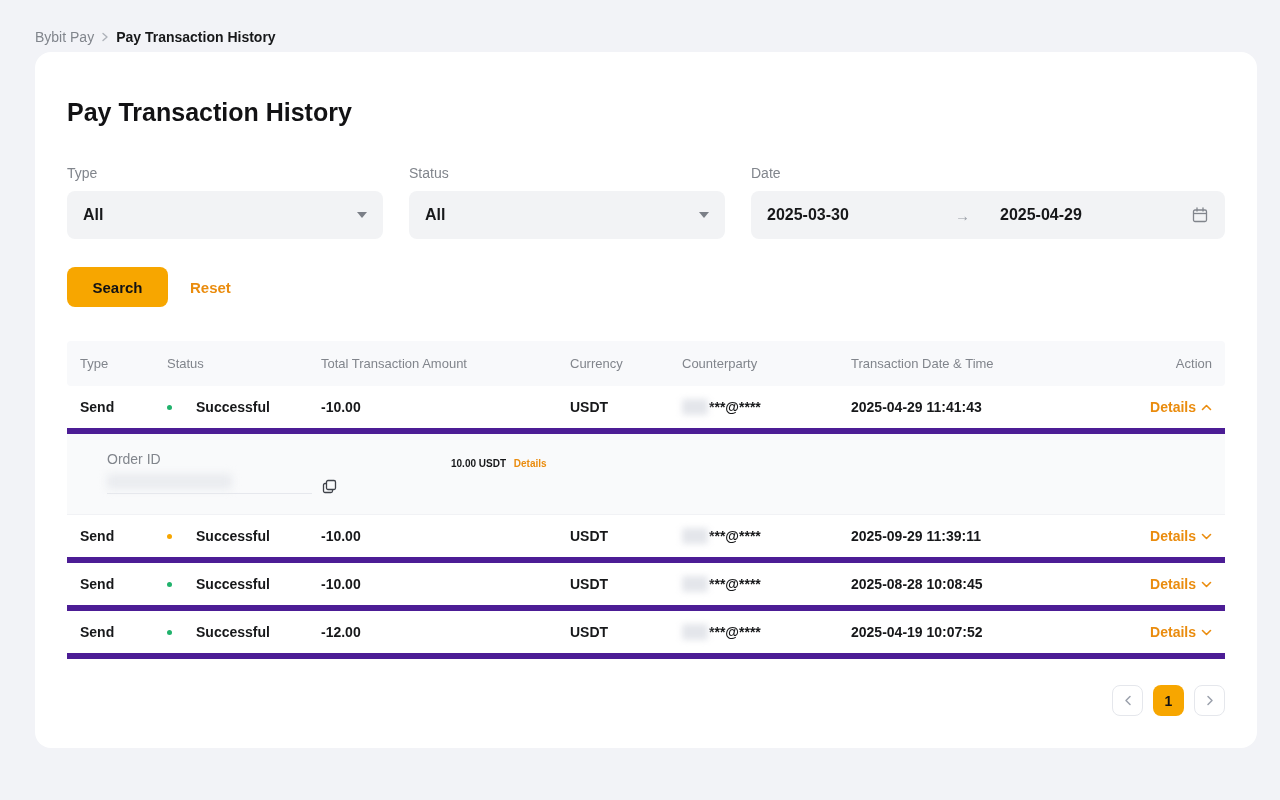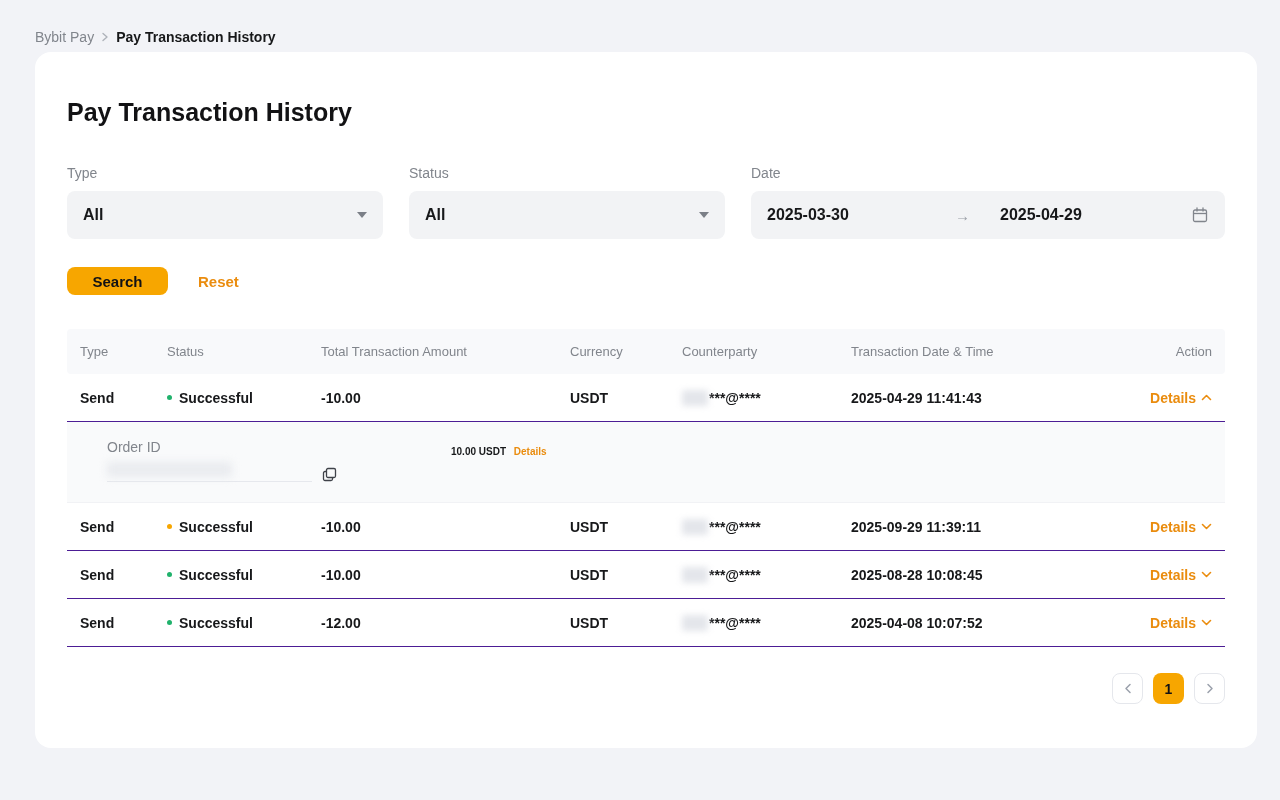--- a/index.html
+++ b/index.html
@@ -43,44 +43,44 @@
   .select-value { flex: 1; }
   .caret { width: 0; height: 0; border-left: 5px solid transparent; border-right: 5px solid transparent; border-top: 6px solid #7b7f87; }
   .date-start { width: 188px; }
   .date-arrow { color: #9ba0a8; font-weight: 400; font-size: 15px; margin-right: 30px; }
   .date-end { flex: 1; }
   .cal-icon { color: #81858c; display: flex; }
 
   
   .actions-row { display: flex; align-items: center; margin-top: 28px; }
   .search-btn {
-    width: 101px; height: 28px; border: none; border-radius: 8px;
+    width: 101px; height: 40px; border: none; border-radius: 8px;
     background: #f7a600; color: #121214; font-size: 15px; font-weight: 700;
     font-family: "Liberation Sans", sans-serif; cursor: pointer;
   }
-  .reset-link { margin-left: 30px; color: #ea8c0e; font-size: 15px; font-weight: 700; cursor: pointer; }
+  .reset-link { margin-left: 22px; color: #ea8c0e; font-size: 15px; font-weight: 700; cursor: pointer; }
 
   
   .table { margin-top: 34px; }
   .thead, .trow {
     display: grid;
     grid-template-columns: 87px 154px 249px 112px 169px 249px 1fr;
     align-items: center;
     padding: 0 13px;
   }
   .thead {
     height: 45px; background: #f8f9fb; border-radius: 4px;
     font-size: 13px; color: #81858c;
   }
   .th-action, .td-action { text-align: right; }
   .trow {
     height: 48px; font-size: 14px; font-weight: 700; color: #17181a;
-    border-bottom: 1px solid #4c1d95;
-  }
-  .status-cell { display: flex; align-items: center; gap: 7px; }
+    border-bottom: 6px solid #4c1d95;
+  }
+  .status-cell { display: flex; align-items: center; gap: 24px; }
   .dot { width: 5px; height: 5px; border-radius: 50%; flex: none; }
   .counterparty-cell { display: flex; align-items: center; }
   .blur-chip { width: 26px; height: 16px; background: #e4e6eb; border-radius: 2px; filter: blur(3px); margin-right: 1px; }
   .details-link {
     color: #ea8c0e; font-weight: 700; font-size: 14px; cursor: pointer;
     display: inline-flex; align-items: center; gap: 5px; justify-content: flex-end;
   }
 
   
   .expanded {
@@ -274,21 +274,21 @@
       <span class="status-cell">
         <span class="dot" style="background-color: rgb(32, 178, 108);"></span>
         <span>Successful</span>
       </span>
       <span>-12.00</span>
       <span>USDT</span>
       <span class="counterparty-cell">
         <span class="blur-chip"></span>
         <span>***@****</span>
       </span>
-      <span>2025-04-08 10:07:52</span>
+      <span>2025-04-19 10:07:52</span>
       <span class="td-action">
         <span class="details-link">
           <span>Details</span>
           <svg width="11" height="7" viewBox="0 0 11 7" fill="none">
               <path d="M1.5 1.5 L5.5 5.5 L9.5 1.5" stroke="#ea8c0e" stroke-width="1.6" stroke-linecap="round" stroke-linejoin="round"></path>
             </svg>
         </span>
       </span>
     </div>
   </div>

